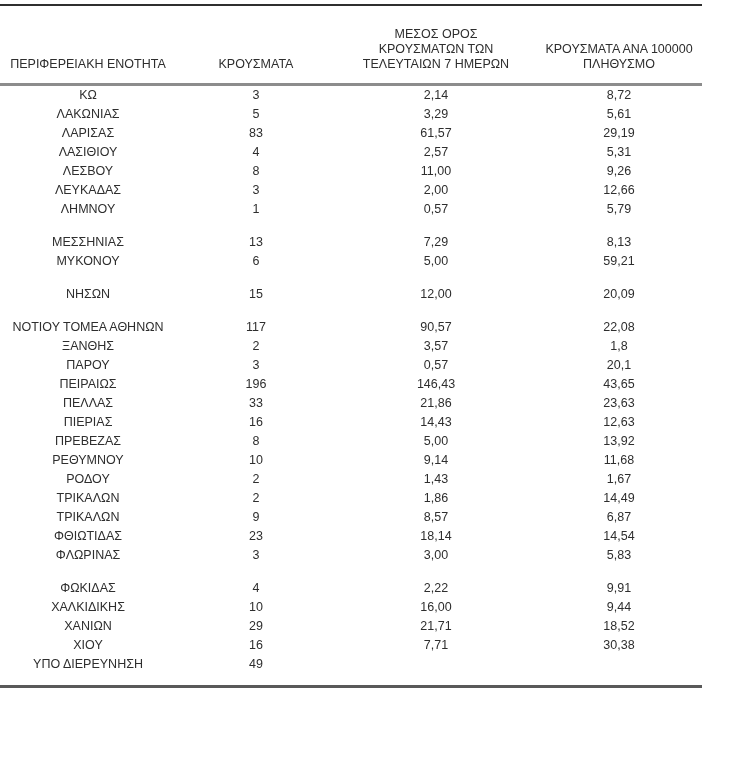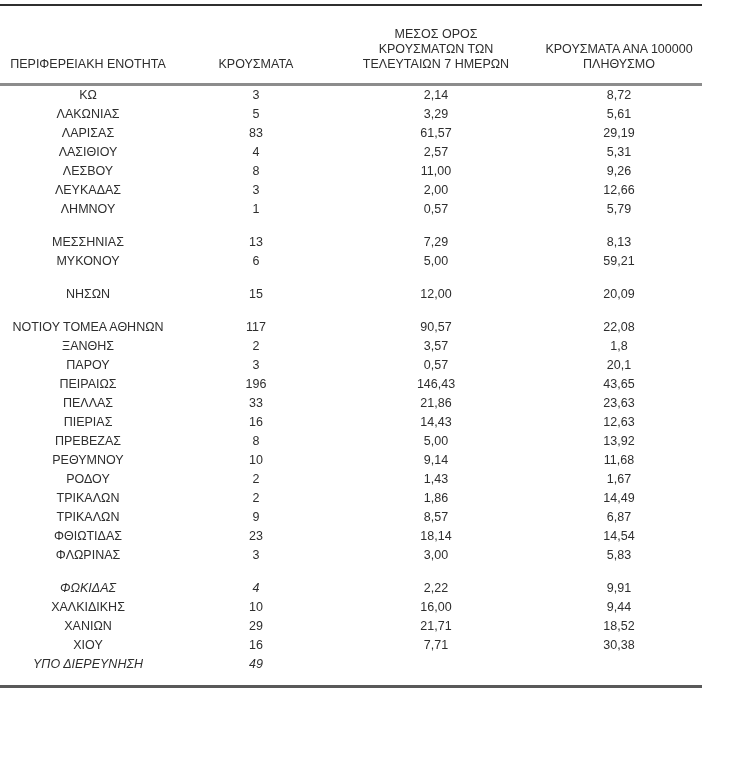--- a/index.html
+++ b/index.html
@@ -52,21 +52,20 @@
     padding: 0;
     white-space: nowrap;
     overflow: hidden;
   }
   tr.spacer td {
     height: 14px;
     line-height: 14px;
   }
   tr.italic td:nth-child(1),
   tr.italic td:nth-child(2) {
-    font-style: italic;
   }
   tr.bottom-pad td {
     height: 11px;
     line-height: 11px;
   }
 </style>
 </head>
 <body>
 
 <div class="sheet">

